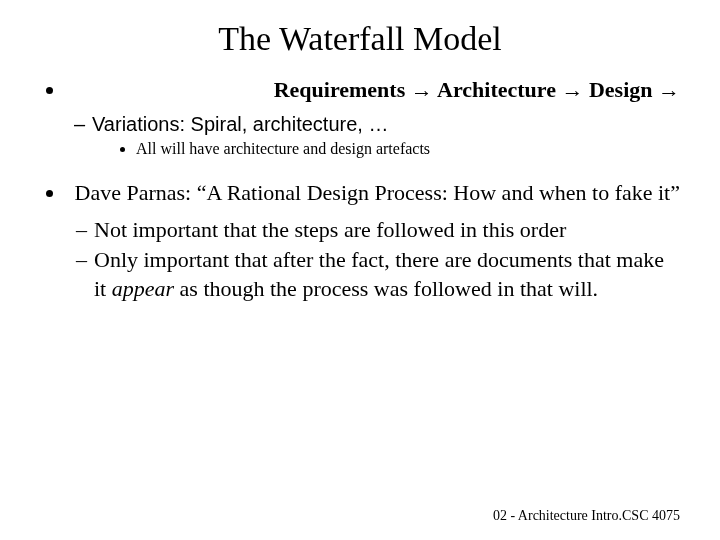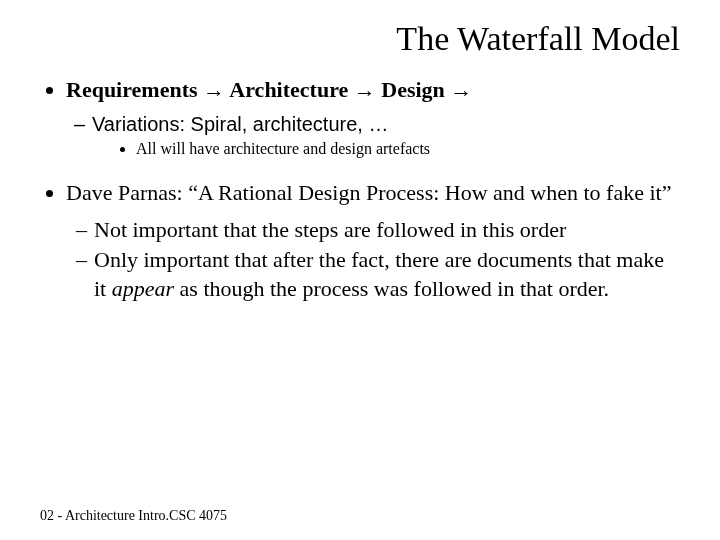--- a/index.html
+++ b/index.html
@@ -7,45 +7,45 @@
       width: 720px;
       height: 540px;
       background: #fff;
       font-family: "Times New Roman", Times, serif;
       color: #000;
       padding: 20px 40px 8px 40px;
       position: relative;
     }
     .title {
       font-size: 34px;
-      text-align: right;
+      text-align: center;
       margin-bottom: 18px;
       font-weight: normal;
     }
     .body { font-size: 22px; line-height: 1.3; }
     ul.top { list-style: disc; padding-left: 26px; }
-    ul.top > li { margin-bottom: 6px; }
+    ul.top > li { margin-bottom: 6px; text-align: right; }
     .strong { font-weight: bold; }
     .indent-sub { padding-left: 56px; }
     .dash { font-family: Arial, Helvetica, sans-serif; font-size: 20px; line-height: 1.35; }
     .dash-row { display: flex; }
     .dash-row .marker { width: 18px; flex: 0 0 18px; }
     .sub-bullet { list-style: disc; padding-left: 62px; }
     .sub-bullet li { font-family: "Times New Roman", Times, serif; font-size: 16px; }
     .parnas-sub { padding-left: 24px; }
     .parnas-sub .dash-row { margin-bottom: 2px; font-size: 22px; font-family: "Times New Roman", Times, serif; }
     .parnas-sub .marker { width: 18px; flex: 0 0 18px; }
     .em { font-style: italic; margin-top: 6px; }
     .footer {
       position: absolute;
       bottom: 16px;
       left: 40px;
       right: 40px;
       display: flex;
-      justify-content: flex-start;
+      justify-content: flex-end;
       font-size: 14px;
       font-family: "Times New Roman", Times, serif;
     }
   </style>
 </head>
 <body>
 
 <h1 class="title">The Waterfall Model</h1>
 
 <div class="body">
@@ -74,21 +74,21 @@
   </ul>
 
   <div class="parnas-sub" style="margin-left:12px; margin-top:8px;">
     <div class="dash-row">
       <span class="marker">–</span>
       <span>Not important that the steps are followed in this order</span>
     </div>
     <div class="dash-row">
       <span class="marker">–</span>
       <span>
-        <span>Only important that after the fact, there are documents that make it </span><span class="em">appear</span><span> as though the process was followed in that order.</span>
+        <span>Only important that after the fact, there are documents that make it </span><span class="em">appear</span><span> as though the process was followed in that will.</span>
       </span>
     </div>
   </div>
 </div>
 
 <div class="footer">
   <span>02 - Architecture Intro.</span>
   <span>CSC 407</span>
   <span>5</span>
 </div>

